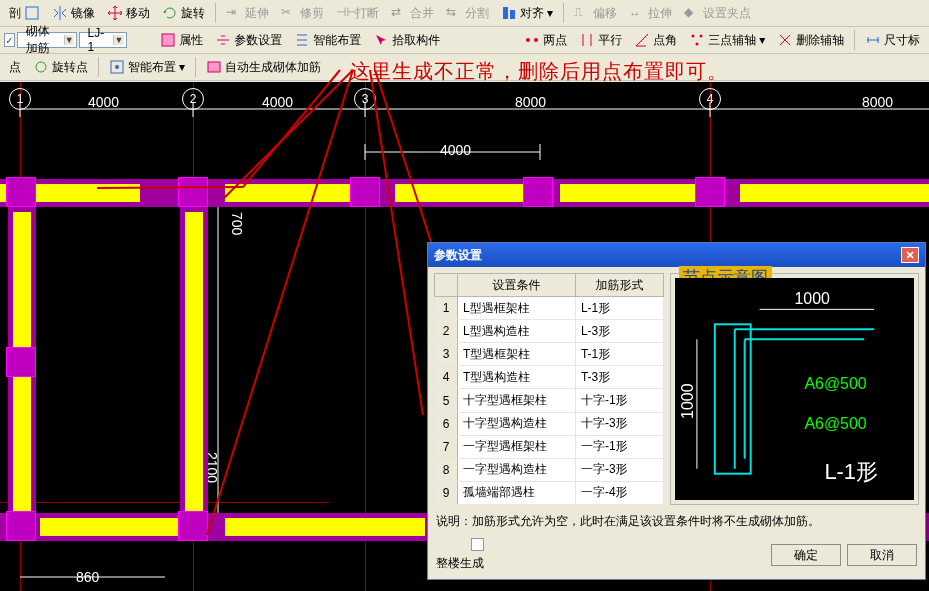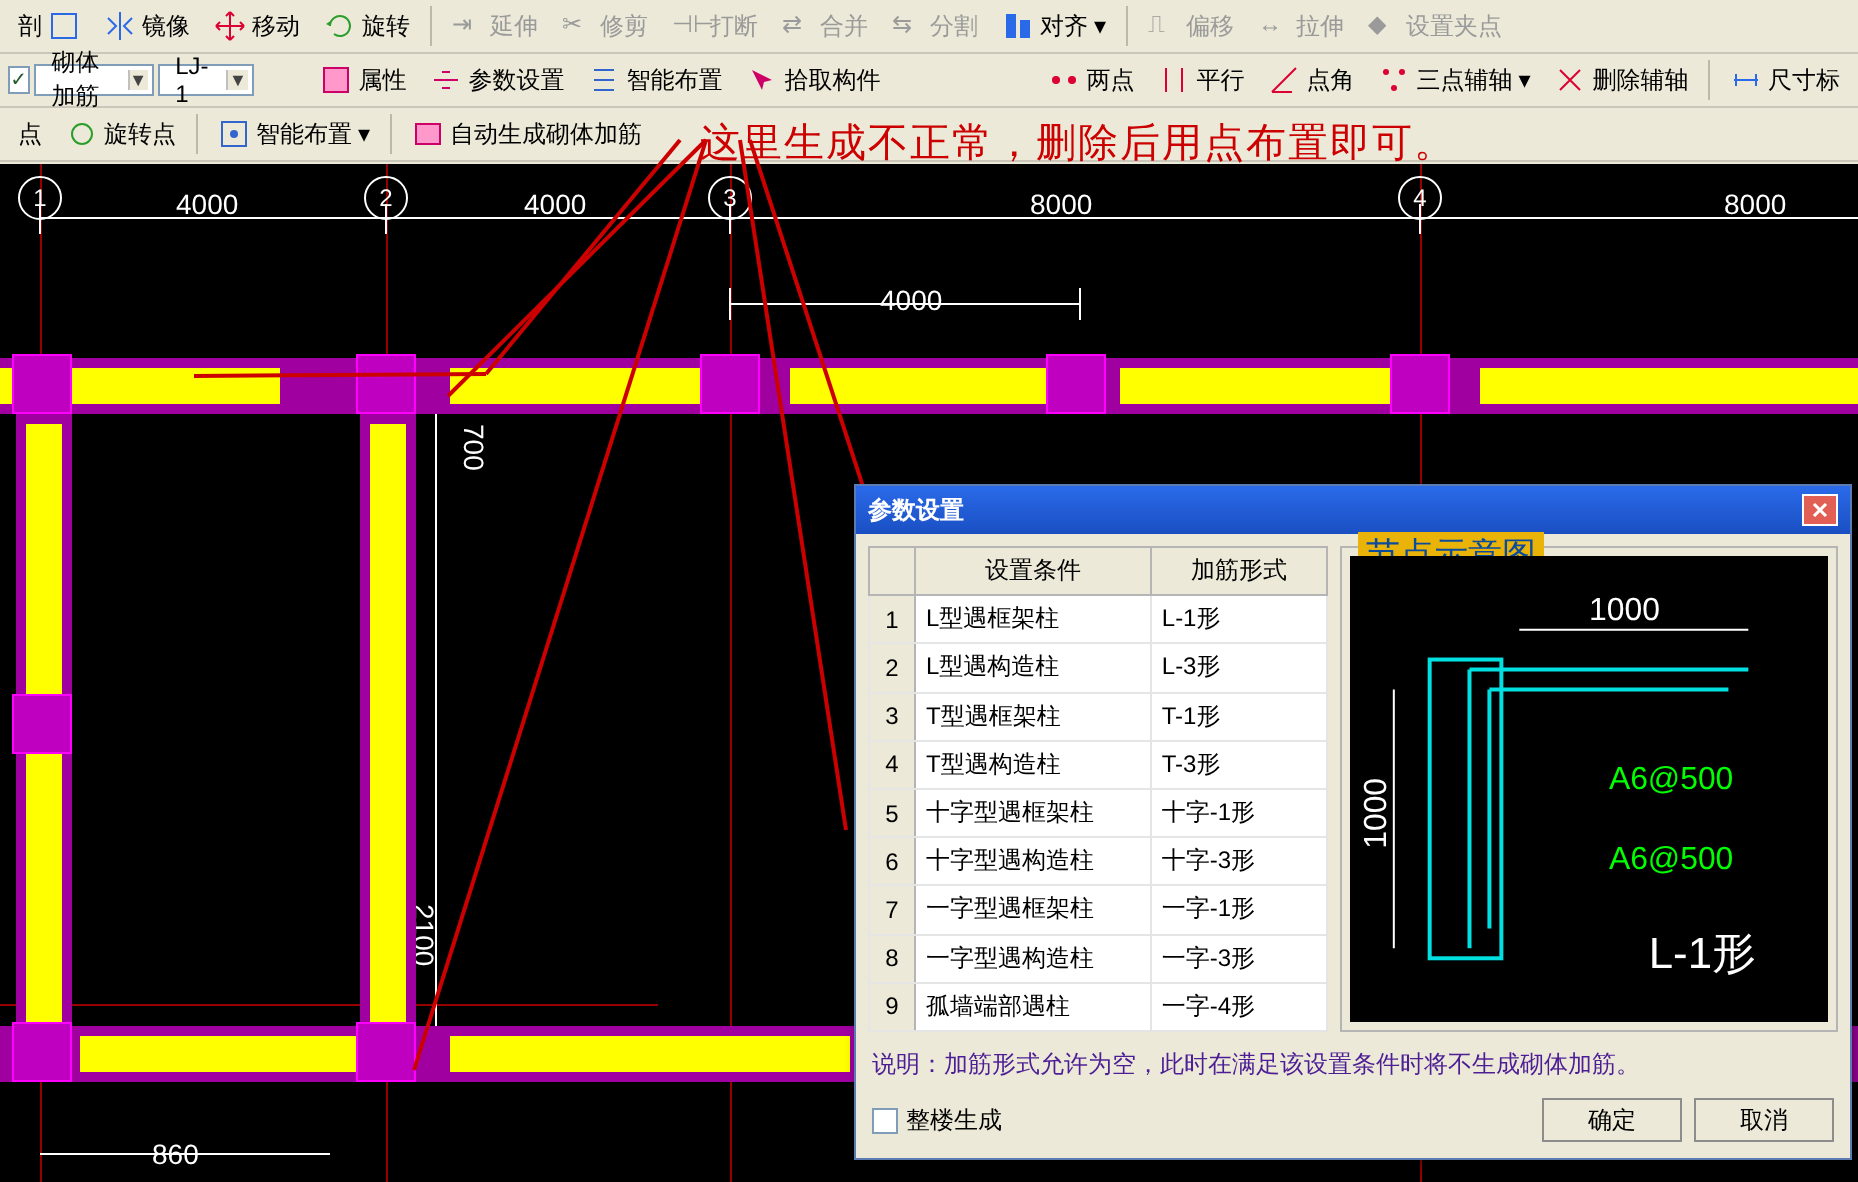--- a/index.html
+++ b/index.html
@@ -38,23 +38,23 @@
   .dlg-close { margin-left:auto; width:18px; height:16px; background:#e25f55; border:1px solid #fff; color:#fff; display:flex; align-items:center; justify-content:center; font-size:11px; cursor:default;}
   .dlg-body { padding:6px; display:flex; flex-direction:column; height:calc(100% - 24px);}
   .row1 { display:flex; gap:6px; flex:1;}
   table.params { border-collapse:collapse; width:230px; font-size:12px; background:#fff;}
   table.params th { background:#ece9d8; border:1px solid #b5b5b5; padding:2px 11px; font-weight:normal; text-align:center;}
   table.params td { border:1px solid #e5e5e5; padding:2px 5px; white-space:nowrap;}
   table.params td.idx { text-align:center; background:#ece9d8; border-right:1px solid #b5b5b5; width:18px;}
   .preview-grp { flex:1; border:1px solid #b5b5b5; padding:4px; position:relative;}
   .preview-grp .legend { position:absolute; top:-8px; left:8px; background:#eab308; padding:0 4px; color:#0a4b9e; font-size:17px;}
   .preview { width:100%; height:100%; background:#000; position:relative;}
-  .desc { font-size:12px; color:#4c1d95; margin:8px 2px 4px;}
+  .desc { font-size:12px; color:#000000; margin:8px 2px 4px;}
   .dlg-foot { display:flex; align-items:center; gap:6px; padding:4px 2px 2px;}
-  .chk { display:flex; align-items:center; gap:4px;}
+  .chk { display:flex; align-items:flex-end; gap:4px;flex-direction:column;}
   .btn { width:70px; height:22px; border:1px solid #8d8d8d; background:#ece9d8; display:flex; align-items:center; justify-content:center;}
   .annot { position:absolute; color:#c00; font-family:SimSun; font-size:20px; left:350px; top:58px; letter-spacing:1px; white-space:nowrap;}
   .cyan { stroke:#00e0e0; fill:none; stroke-width:2;}
 </style>
 </head>
 <body>
 
 <div class="toolbar">
   <span class="tbtn">剖 <svg class="ico">
         <rect x="2" y="2" width="12" height="12" fill="none" stroke="#2a6ae9"></rect>

